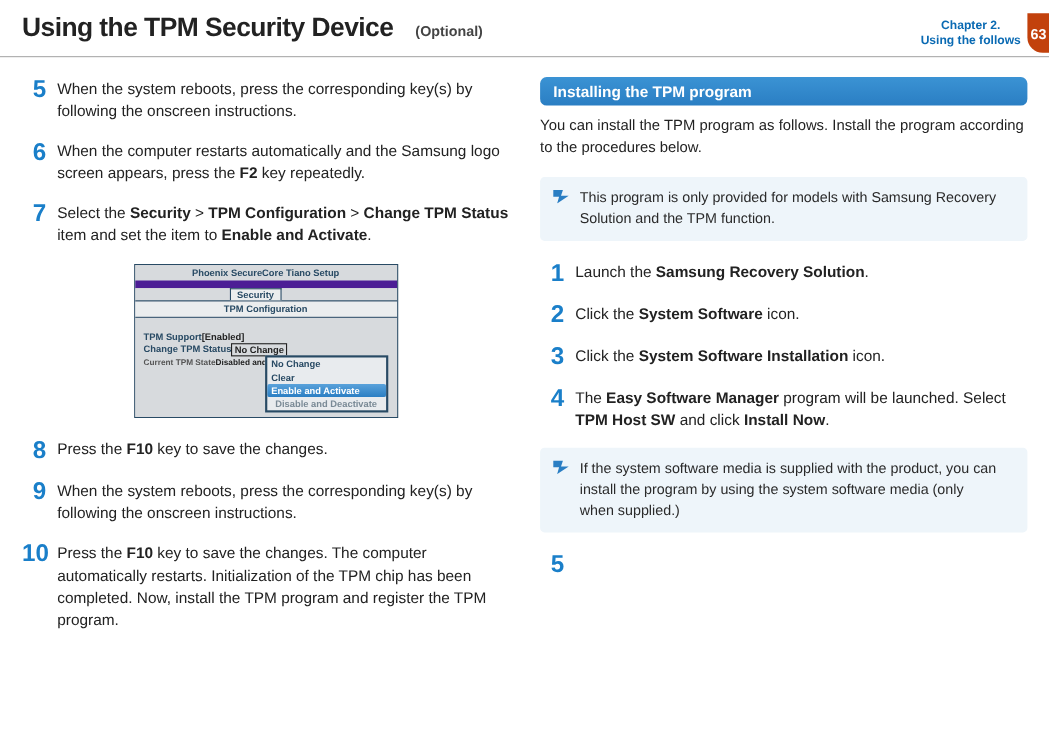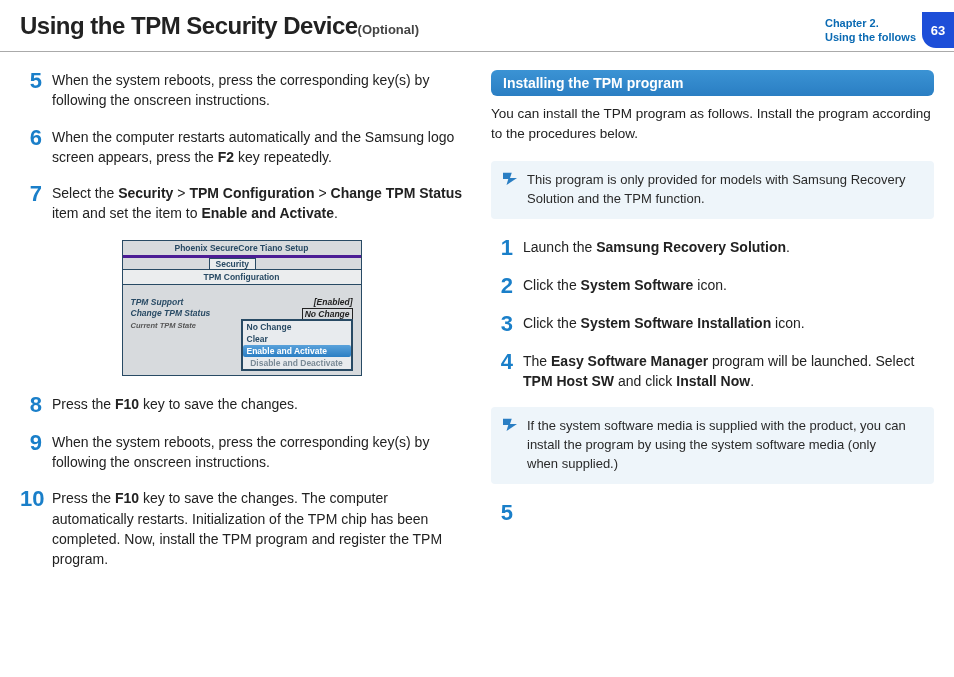--- a/index.html
+++ b/index.html
@@ -12,28 +12,28 @@
     color: #222;
   }
   .header {
     display: flex;
     justify-content: space-between;
     align-items: flex-start;
     padding: 12px 0 0 20px;
     border-bottom: 1px solid #aaa;
     height: 52px;
   }
-  .title-wrap { display:flex; align-items: baseline; gap: 0; }
+  .title-wrap { display:flex; align-items: baseline; gap: 20px; }
   .title { font-size: 24px; font-weight: 800; letter-spacing: -0.5px; }
   .title-opt { font-size: 13px; font-weight: 700; color: #444; }
   .chapter-area { display:flex; align-items:flex-start; gap:0; }
-  .chapter-text { text-align: left; font-size: 11px; font-weight: 700; color: #0a6ab3; line-height: 1.3; padding: 4px 6px 0 0; }
+  .chapter-text { text-align: center; font-size: 11px; font-weight: 700; color: #0a6ab3; line-height: 1.3; padding: 4px 6px 0 0; }
   .page-badge {
-    width: 32px; height: 36px;
-    background: #1d4ed8;
+    width: 20px; height: 36px;
+    background: #c2410c;
     border-radius: 0 0 0 14px;
     color: #fff; font-size: 13px; font-weight: 700;
     display:flex; align-items:center; justify-content:center;text-align:center;
   }
   .columns {
     display: flex;
     padding: 18px 20px 0 20px;
     gap: 28px;
   }
   .col { width: 50%; }
@@ -64,26 +64,26 @@
     position:absolute; left:10px; top:10px;
     width:18px; height:14px;
   }
   .bios-wrap {
     width: 240px; margin: 4px auto 18px auto;
     border: 1px solid #284a64;
     font-family: Arial, sans-serif;
     font-size: 8.5px;
     background: #d7dadd;
   }
-  .bios-title { background:#d7dadd; color:#284a64; text-align:center; font-weight:700; padding:2px 0; border-bottom:3px solid #4c1d95;}
+  .bios-title { background:#d7dadd; color:#284a64; text-align:center; font-weight:700; padding:2px 0; border-bottom:7px solid #4c1d95;}
   .bios-tabbar { background:#d7dadd; height:12px; position:relative; border-bottom:1px solid #284a64; }
   .bios-tab { position:absolute; left:86px; top:0; background:#ebedee; border:1px solid #284a64; border-bottom:none; padding:0 6px; font-weight:700; color:#284a64; }
   .bios-section { background:#ebedee; text-align:center; font-weight:700; color:#284a64; padding:2px 0; border-bottom:1px solid #284a64; }
   .bios-body { background:#d7dadd; padding:12px 8px 6px 8px; position:relative; height:90px; }
-  .bios-row { display:flex; justify-content:space-between; color:#284a64; font-weight:700; margin-bottom:1px;font-style:italic; }
+  .bios-row { display:flex; color:#284a64; font-weight:700; margin-bottom:1px; }
   .bios-row .val { color:#222; font-weight:700; }
   .bios-row .boxed { border:1px solid #222; padding:0 2px; background:#d7dadd; }
   .bios-dropdown {
     position:absolute; right:8px; bottom:4px;
     width:112px;
     border:2px solid #284a64;
     background:#e8ebee;
   }
   .bios-opt { color:#284a64; padding:1px 4px; font-weight:700; }
   .bios-opt.sel {

